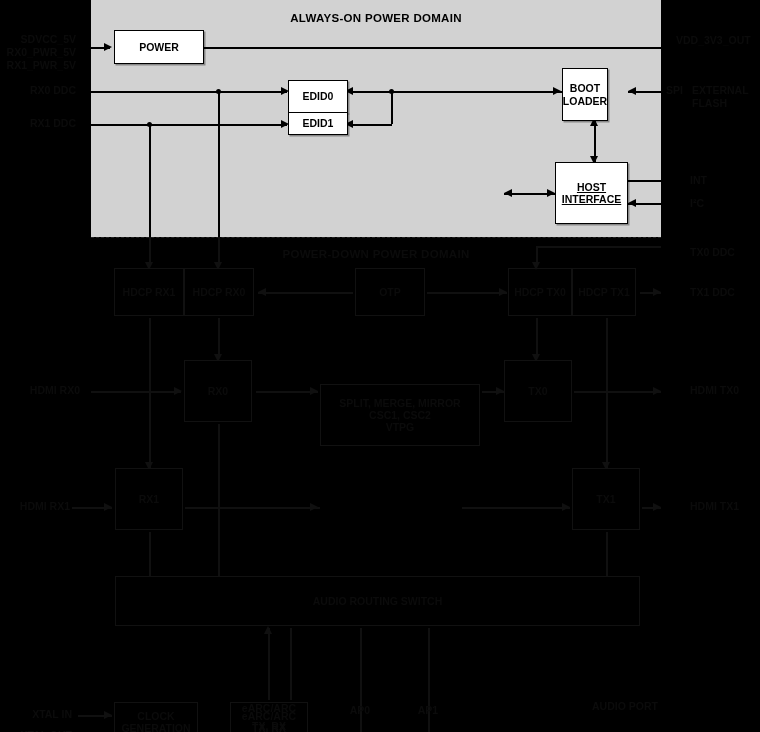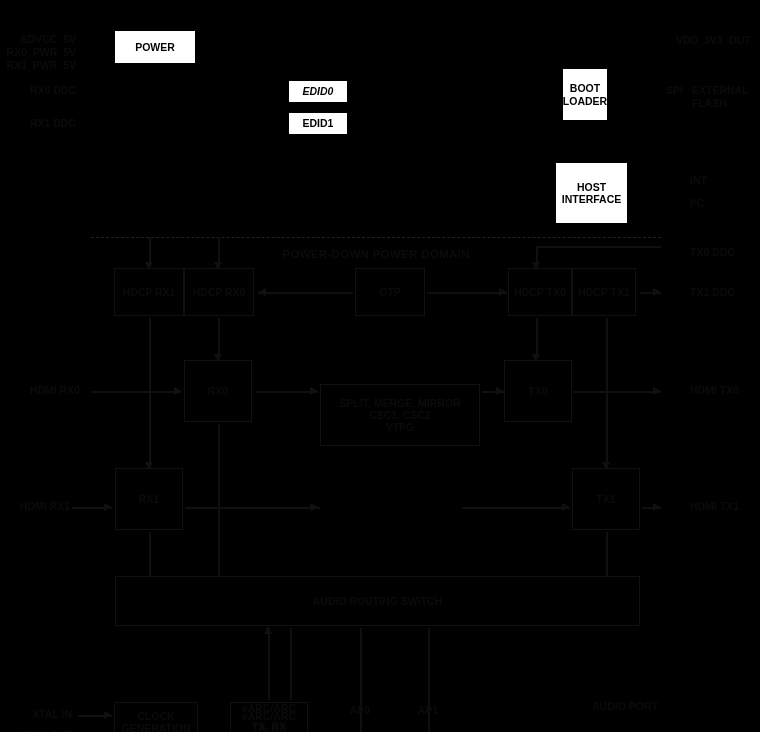--- a/index.html
+++ b/index.html
@@ -71,20 +71,23 @@
   .note{
     position:absolute;font-size:10.5px;font-weight:bold;color:#0b0b0b;
     text-align:center;white-space:pre-line;line-height:1.7;
   }
 </style>
 </head>
 <body>
 
 <div id="stage">
 
+  <div class="domain" id="always-on">
+    <div class="domain-title">ALWAYS-ON POWER DOMAIN</div>
+  </div>
 
   <div class="domain" id="power-down">
     <div class="domain-title">POWER-DOWN POWER DOMAIN</div>
   </div>
 
   <div class="w h" style="left:78px;top:47px;width:32px;"></div>
   <div class="ar r" style="left:104px;top:42.5px;"></div>
 
   <div class="w h" style="left:196px;top:47px;width:465px;"></div>
 
@@ -116,31 +119,31 @@
   <div class="ar d" style="left:590px;top:156px;"></div>
 
   <div class="w h" style="left:504px;top:193px;width:51px;"></div>
   <div class="ar l" style="left:504px;top:188.5px;"></div>
   <div class="ar r" style="left:547px;top:188.5px;"></div>
 
   <div class="w h" style="left:628px;top:180px;width:33px;"></div>
   <div class="w h" style="left:628px;top:203px;width:33px;"></div>
   <div class="ar l" style="left:628px;top:198.5px;"></div>
 
-  <div class="blk light" style="left:114px;top:30px;width:82px;height:34px;">POWER</div>
-
-  <div class="blk light" style="left:288px;top:80px;width:60px;height:23px;font-style:italic;">EDID0</div>
+  <div class="blk light" style="left:114px;top:30px;width:90px;height:34px;">POWER</div>
+
+  <div class="blk light" style="left:288px;top:80px;width:60px;height:33px;">EDID0</div>
 
   <div class="blk light" style="left:288px;top:112px;width:60px;height:23px;">EDID1</div>
 
   <div class="blk light" style="left:562px;top:68px;width:46px;height:53px;">BOOT
 LOADER</div>
 
 
-  <div class="blk light" style="left:555px;top:162px;width:73px;height:62px;">HOST
+  <div class="blk light" style="left:555px;top:162px;width:73px;height:62px;text-decoration:underline;">HOST
 INTERFACE</div>
 
   <div class="lbl r" style="left:0px;top:33px;width:76px;">SDVCC_5V
 RX0_PWR_5V
 RX1_PWR_5V</div>
   <div class="lbl r" style="left:0px;top:84px;width:76px;">RX0 DDC</div>
   <div class="lbl r" style="left:0px;top:117px;width:76px;">RX1 DDC</div>
 
   <div class="lbl l" style="left:676px;top:34px;width:84px;">VDD_3V3_OUT</div>
   <div class="lbl l" style="left:666px;top:84px;width:20px;">SPI</div>

